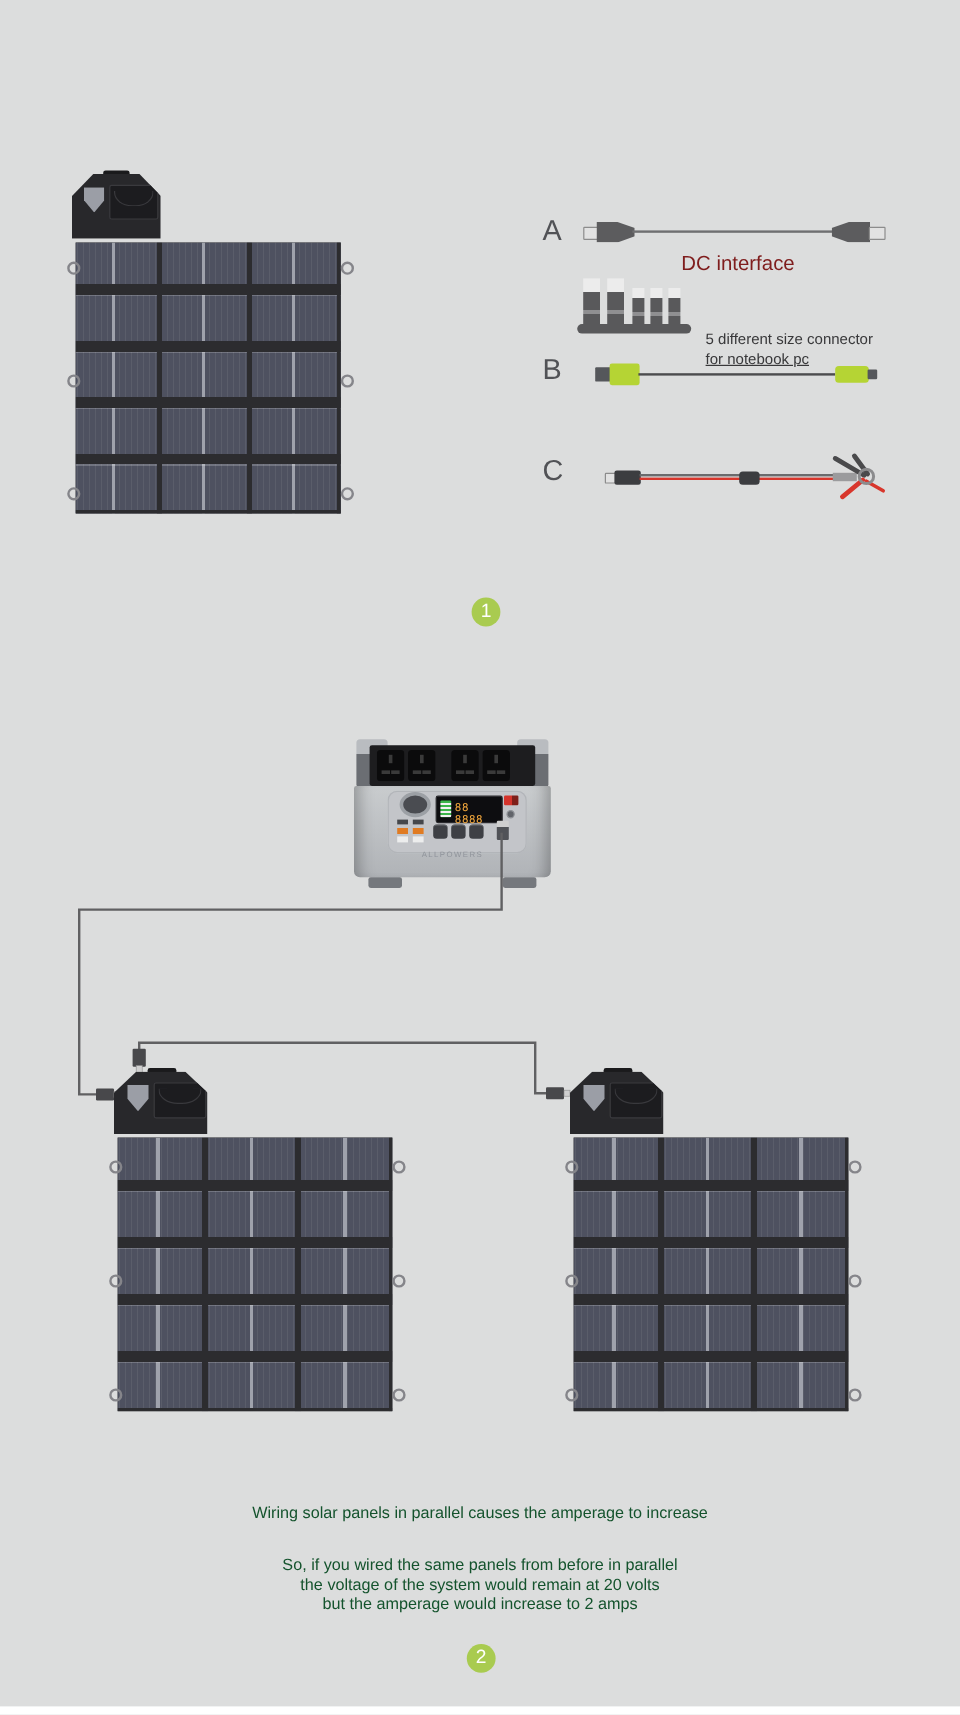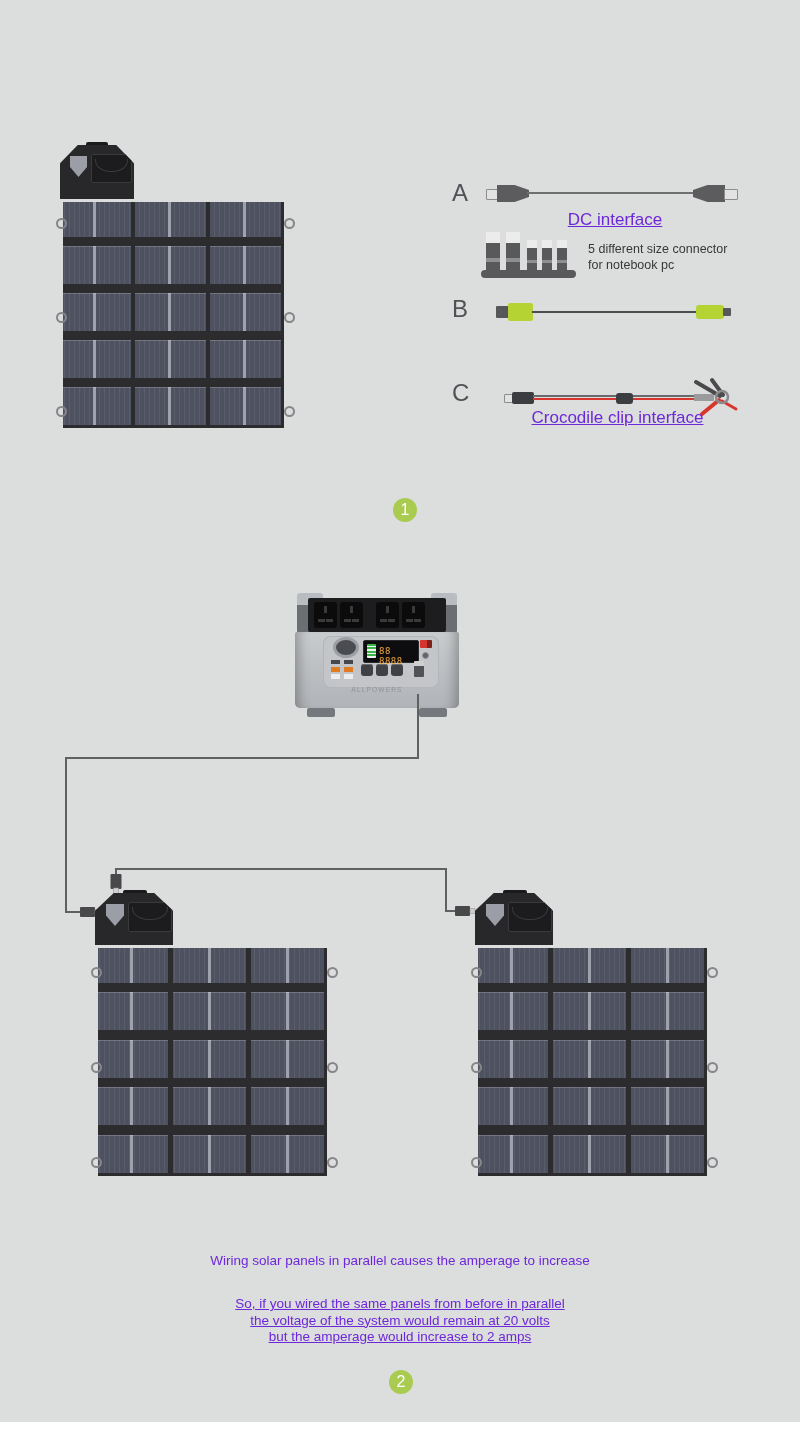--- a/index.html
+++ b/index.html
@@ -1,25 +1,25 @@
 <!DOCTYPE html>
 <html><head>
 <meta charset="utf-8">
 <style>
   html,body{margin:0;padding:0;background:#fff;}
   .page{position:relative;width:800px;height:1429px;background:#dcdddd;overflow:hidden;
         font-family:"Liberation Sans",sans-serif;color:#1a1a1a;}
   .abs{position:absolute;}
   
   .title{left:0;top:52px;width:800px;text-align:center;font-size:31px;font-weight:bold;color:#111;}
-  .caption{font-size:17px;color:#6d28d9;text-align:center;text-decoration:underline;}
+  .caption{font-size:17px;color:#7f1d1d;text-align:center;}
   .conn-label{font-size:24px;color:#515256;}
   .note{font-size:12.5px;line-height:16px;color:#38383a;}
   .headline{left:0;top:1213px;width:800px;text-align:center;font-size:20px;color:#1f1f1f;}
-  .para{left:0;width:800px;text-align:center;font-size:13.5px;line-height:16.5px;color:#6d28d9;}
+  .para{left:0;width:800px;text-align:center;font-size:13.5px;line-height:16.5px;color:#14532d;}
   .step-badge{width:24px;height:24px;border-radius:50%;background:#a9cb50;color:#fff;
               text-align:center;line-height:24px;font-size:16px;}
   .bottom-white{left:0;top:1422px;width:800px;height:7px;background:#ffffff;}
   
   .panel{position:absolute;}
   .panel .strap{position:absolute;background:#1a1a1c;border-radius:2px;}
   .panel .flap{position:absolute;background:#28282b;
                clip-path:polygon(0 100%,0 34%,24% 0,76% 0,100% 34%,100% 100%);}
   .panel .shield{position:absolute;background:#9b9ea6;
                  clip-path:polygon(0 0,100% 0,100% 52%,50% 100%,0 52%);}
@@ -49,21 +49,21 @@
   .barrelL{background:#5c5c5e;clip-path:polygon(0 0,55% 0,100% 30%,100% 70%,55% 100%,0 100%);}
   .barrelR{background:#5c5c5e;clip-path:polygon(0 30%,45% 0,100% 0,100% 100%,45% 100%,0 70%);}
   .wireline{background:#6f6f71;}
   .green{background:#b5d434;}
   
   .pl{position:absolute;width:14px;height:40px;top:1px;
       background:linear-gradient(to bottom,#ececec 0 11px,#59595b 11px 26px,#8f8f91 26px 30px,#59595b 30px 40px);}
   .ps{position:absolute;width:10px;height:32px;top:9px;
       background:linear-gradient(to bottom,#ececec 0 8px,#59595b 8px 20px,#8f8f91 20px 23px,#59595b 23px 32px);}
   
-  .station{position:absolute;left:287px;top:588px;width:180px;height:130px;}
+  .station{position:absolute;left:287px;top:611px;width:180px;height:130px;}
   .st-handle{position:absolute;width:26px;height:40px;border-radius:3px 3px 2px 2px;
              background:linear-gradient(to bottom,#b9bcc0 0 30%,#6b6e73 30% 100%);}
   .st-top{position:absolute;left:21px;top:10px;width:138px;height:34px;background:#1d1d1f;border-radius:2px;}
   .outlet{position:absolute;top:14px;width:23px;height:26px;background:
       linear-gradient(#3a3a3a 0 0) no-repeat 50% 22%/3px 7px,
       linear-gradient(#3a3a3a 0 0) no-repeat 22% 72%/7px 3px,
       linear-gradient(#3a3a3a 0 0) no-repeat 78% 72%/7px 3px,#0b0b0c;border-radius:3px;}
   .st-body{position:absolute;left:8px;top:44px;width:164px;height:76px;border-radius:2px 2px 5px 5px;
            background:linear-gradient(180deg,#c9ccce,#b0b3b7);
            box-shadow:inset 14px 0 12px -10px rgba(0,0,0,.28),inset -14px 0 12px -10px rgba(0,0,0,.28);}
@@ -129,22 +129,22 @@
   <div class="abs caption" style="left:490px;top:210px;width:250px;">DC interface</div>
   <div class="abs" style="left:481px;top:231px;width:96px;height:48px;">
     <div class="pl" style="left:5px;"></div>
     <div class="pl" style="left:25px;"></div>
     <div class="ps" style="left:46px;"></div>
     <div class="ps" style="left:61px;"></div>
     <div class="ps" style="left:76px;"></div>
     <div class="abs" style="left:0;top:39px;width:95px;height:8px;background:#59595b;border-radius:4px;"></div>
   </div>
   <div class="abs note" style="left:588px;top:241px;">
-    <span style="display:block;">5 different size connector</span>
-    <span style="display:block;">for notebook pc</span>
+    <span style="display:block;margin-top:34px;">5 different size connector</span>
+    <span style="display:block;text-decoration:underline;">for notebook pc</span>
   </div>
 
   <div class="abs conn-label" style="left:452px;top:295px;">B</div>
   <div class="abs" style="left:496px;top:302px;width:240px;height:20px;">
     <div class="abs" style="left:0;top:4px;width:13px;height:12px;background:#55575b;border-radius:1px;"></div>
     <div class="abs green" style="left:12px;top:1px;width:25px;height:18px;border-radius:2px;"></div>
     <div class="abs" style="left:36px;top:9px;width:164px;height:2px;background:#4c4c4e;"></div>
     <div class="abs green" style="left:200px;top:3px;width:28px;height:14px;border-radius:3px;"></div>
     <div class="abs" style="left:227px;top:6px;width:8px;height:8px;background:#55575b;border-radius:1px;"></div>
   </div>
@@ -158,21 +158,20 @@
     <div class="abs" style="left:112px;top:9px;width:17px;height:11px;background:#3c3d40;border-radius:3px;"></div>
     <svg class="abs" style="left:180px;top:-8px;" width="70" height="44" viewBox="0 0 70 44">
       <rect x="10" y="18" width="20" height="7" fill="#9b9b9d"></rect>
       <path d="M12,6 L36,20" stroke="#4a4a4c" stroke-width="4" stroke-linecap="round"></path>
       <path d="M28,4 L39,19" stroke="#4a4a4c" stroke-width="4" stroke-linecap="round"></path>
       <path d="M35,24 L18,38" stroke="#d8362c" stroke-width="4" stroke-linecap="round"></path>
       <path d="M38,25 L52,33" stroke="#d8362c" stroke-width="3" stroke-linecap="round"></path>
       <circle cx="38" cy="21" r="6" fill="none" stroke="#8b8b8d" stroke-width="2.5"></circle>
     </svg>
   </div>
-  <div class="abs caption" style="left:495px;top:408px;width:245px;">Crocodile clip interface</div>
 
   <div class="abs step-badge" style="left:393px;top:498px;">1</div>
 
   <div class="station">
     <div class="st-handle" style="left:10px;top:5px;"></div>
     <div class="st-handle" style="left:144px;top:5px;"></div>
     <div class="st-top"></div>
     <div class="outlet" style="left:27px;"></div>
     <div class="outlet" style="left:53px;"></div>
     <div class="outlet" style="left:89px;"></div>
@@ -233,21 +232,21 @@
     <div class="loop" style="left:-4px;top:172px;"></div>
     <div class="loop" style="left:-4px;top:267px;"></div>
     <div class="loop" style="left:232px;top:77px;"></div>
     <div class="loop" style="left:232px;top:172px;"></div>
     <div class="loop" style="left:232px;top:267px;"></div>
   </div>
 
   <div class="abs para" style="top:1253px;">
     <span style="display:block;">Wiring solar panels in parallel causes the amperage to increase</span>
   </div>
-  <div class="abs para" style="top:1296px;text-decoration:underline;">
+  <div class="abs para" style="top:1296px;">
     <span style="display:block;">So, if you wired the same panels from before in parallel</span>
     <span style="display:block;">the voltage of the system would remain at 20 volts</span>
     <span style="display:block;">but the amperage would increase to 2 amps</span>
   </div>
 
   <div class="abs step-badge" style="left:389px;top:1370px;">2</div>
 
   <div class="abs bottom-white"></div>
 </div>
 

